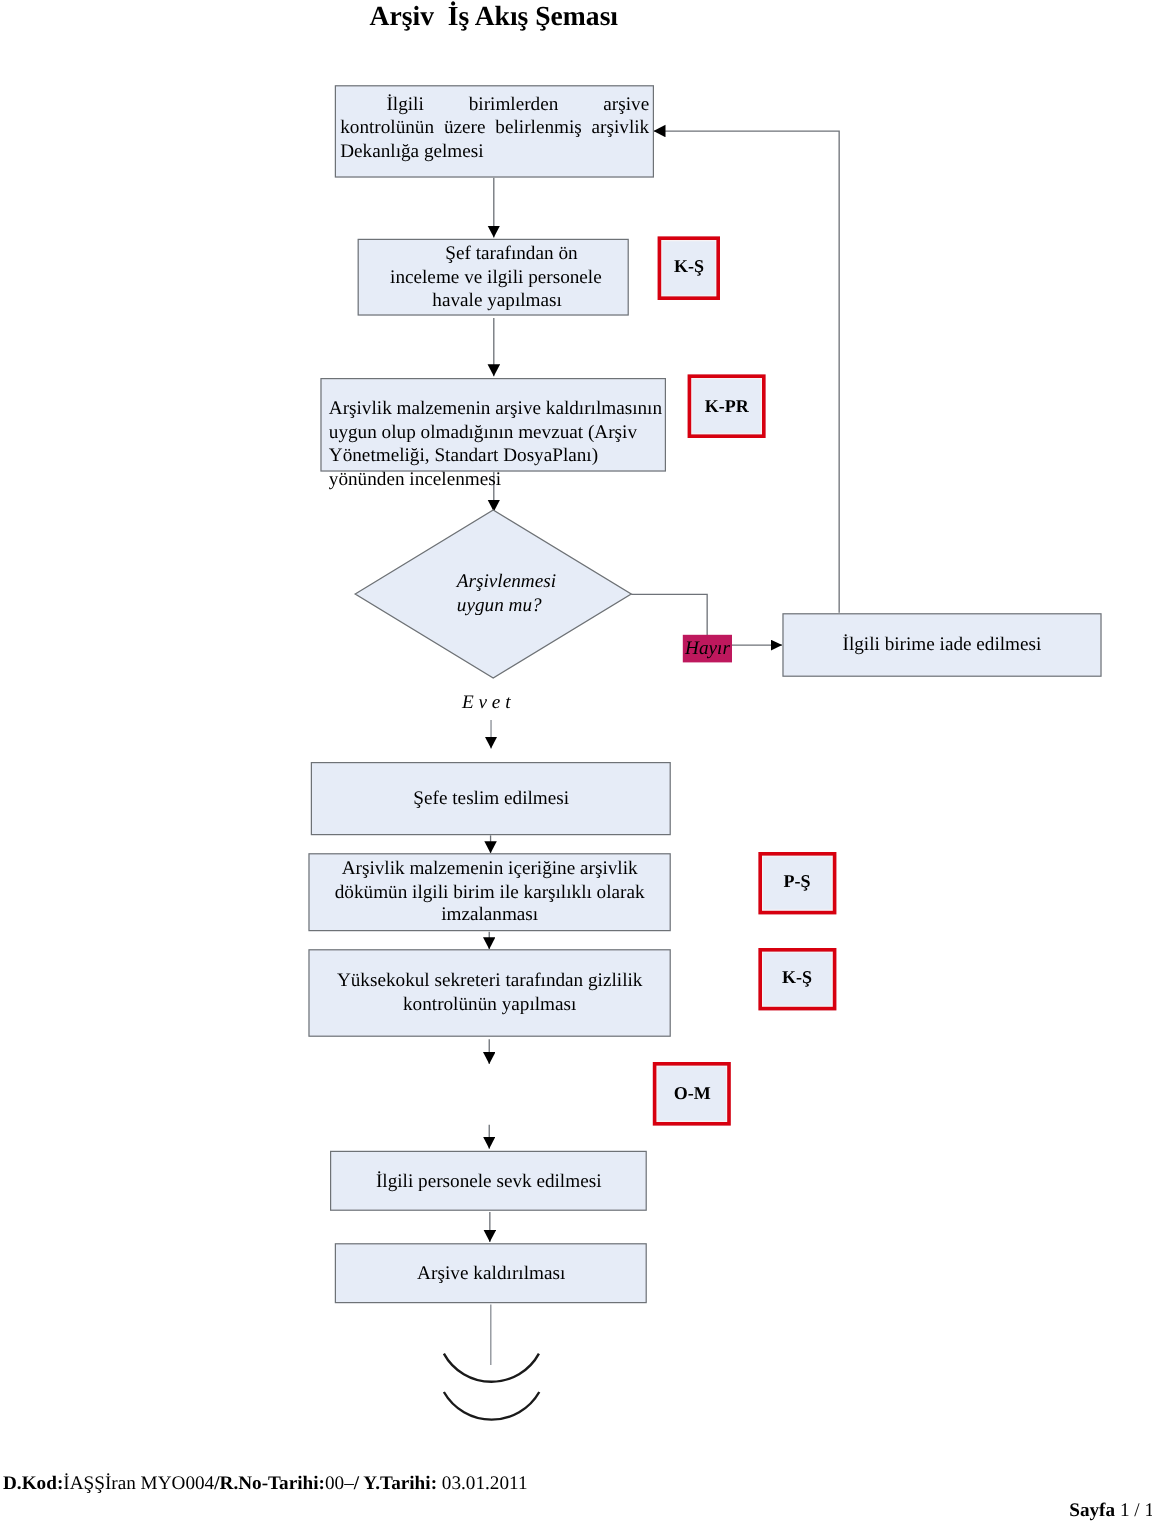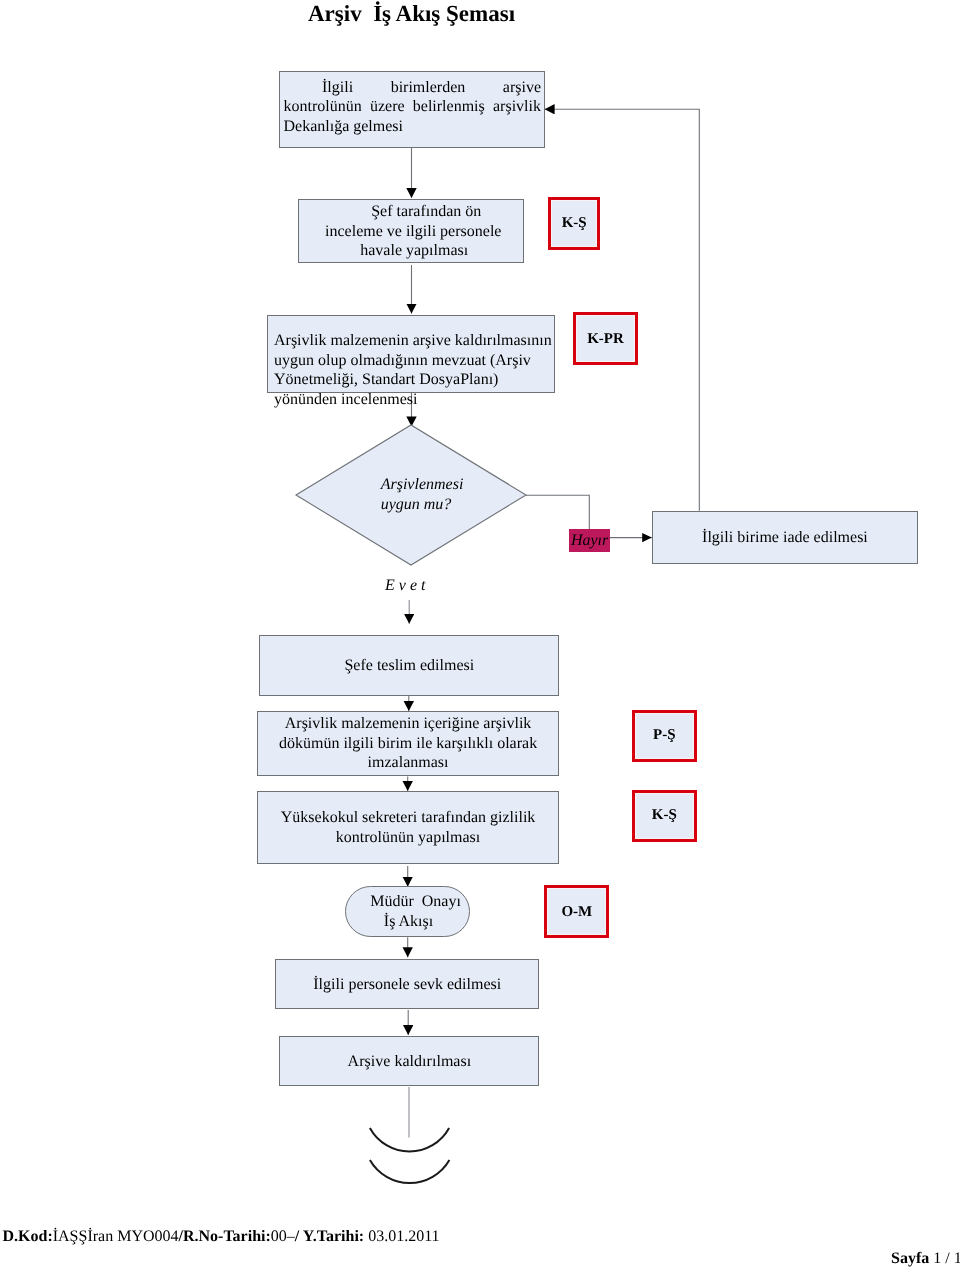--- a/index.html
+++ b/index.html
@@ -129,26 +129,20 @@
       </div>
   </div>
 
   <div class="node" style="left:256.8px;top:790.9px;width:302.5px;height:73.5px;">
     <div class="txt ctr">
         <div class="ln">Yüksekokul sekreteri tarafından gizlilik</div>
         <div class="ln">kontrolünün yapılması</div>
       </div>
   </div>
 
-  <div class="stadium" style="left:344.7px;top:885.5px;width:125.7px;height:51.5px;">
-    <div class="txt ctr" style="margin-top:1px;">
-        <div class="ln" style="transform: translateX(8px);">Müdür  Onayı</div>
-        <div class="ln" style="transform: translateX(1px);">İş Akışı</div>
-      </div>
-  </div>
 
   <div class="node" style="left:275.1px;top:958.6px;width:264.3px;height:50.4px;">
     <div class="txt ctr" style="margin-top:1px;">
         <div class="ln">İlgili personele sevk edilmesi</div>
       </div>
   </div>
 
   <div class="node" style="left:279.4px;top:1036px;width:260px;height:50.1px;">
     <div class="txt ctr" style="margin-top:1px;letter-spacing:0.03px;">
         <div class="ln">Arşive kaldırılması</div>

